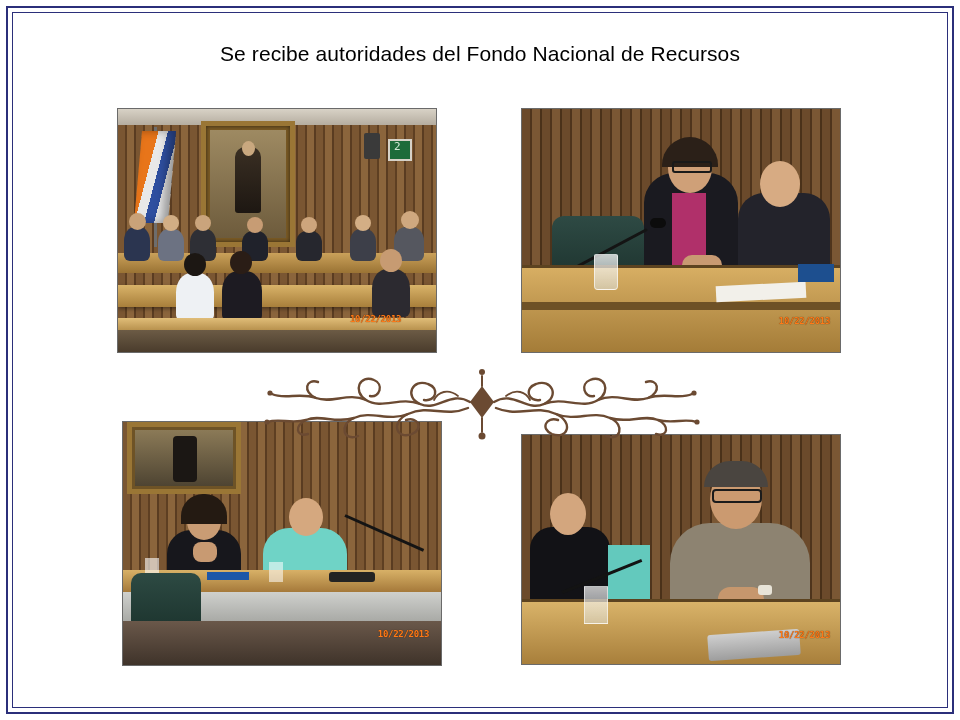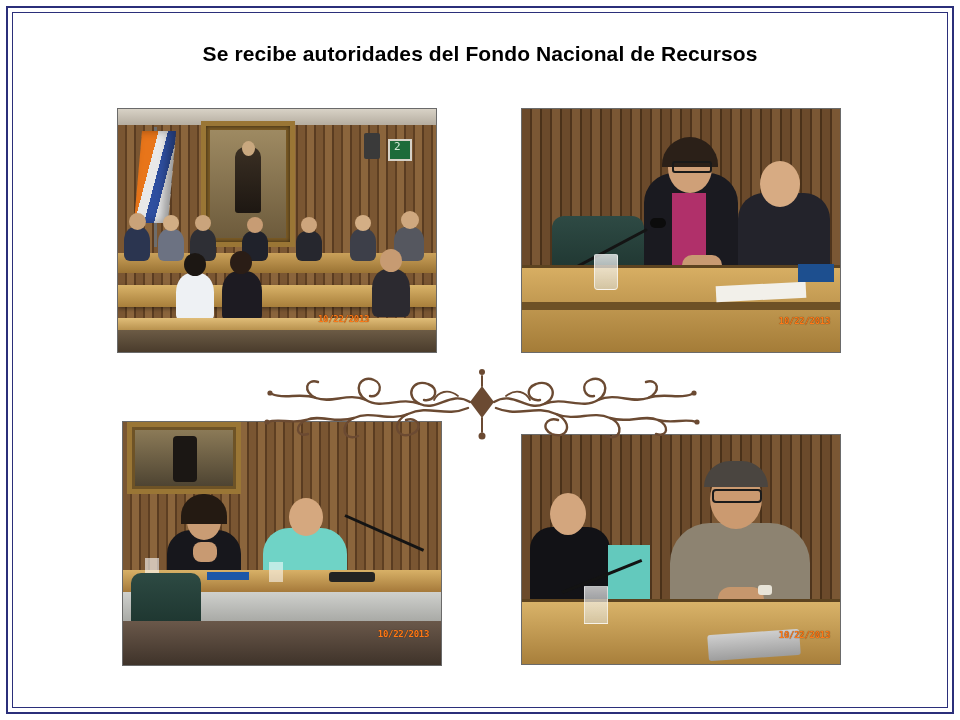--- a/index.html
+++ b/index.html
@@ -39,21 +39,21 @@
     border: 1px solid #2b2f7a;
     box-sizing: border-box;
   }
   .title {
     position: absolute;
     left: 0;
     right: 0;
     top: 42px;
     text-align: center;
     font-size: 21px;
-    font-weight: bold;
+    font-weight: normal;
     color: #000000;
     letter-spacing: 0.1px;
     font-family: "Liberation Sans", sans-serif;
   }
 
   .photo {
     position: absolute;
     border: 1px solid #6a6a6a;
     box-sizing: content-box;
     overflow: hidden;
@@ -85,20 +85,21 @@
   }
   .timestamp {
     position: absolute;
     font-family: "DejaVu Sans Mono", monospace;
     font-size: 9px;
     font-weight: bold;
     color: #ff7a18;
     text-shadow: 0 0 1px #3a1b00;
     letter-spacing: -0.3px;
     white-space: nowrap;
+    margin-left: 32px;
   }
 
   
   #photo1 { left: 117px; top: 108px; width: 318px; height: 243px; }
   #photo1 .ceiling {
     position: absolute; left: 0; top: 0; width: 100%; height: 16px;
     background: linear-gradient(#d8d2c6, #b5ada0);
   }
   #photo1 .painting-frame {
     position: absolute; left: 83px; top: 12px; width: 84px; height: 116px;

